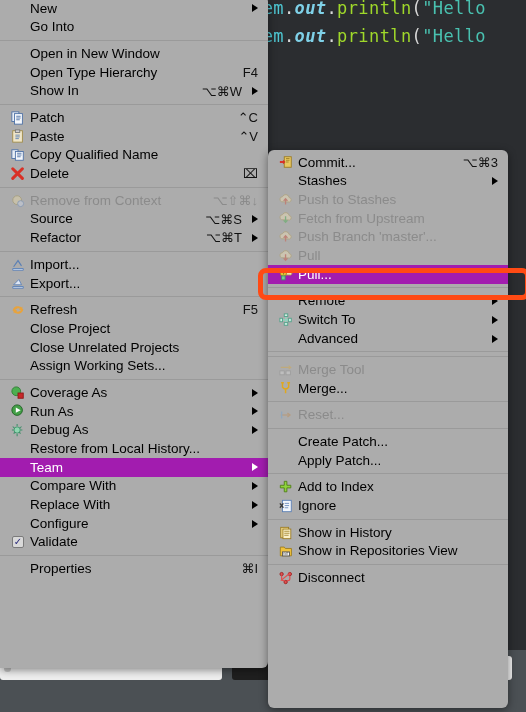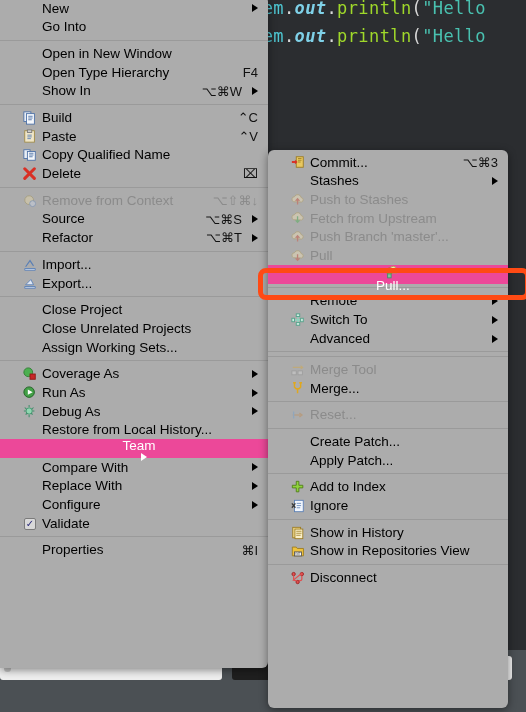--- a/index.html
+++ b/index.html
@@ -77,44 +77,45 @@
   #menu-team {
     left:268px; top:150px; width:240px; height:558px;
     border-radius:6px 6px 6px 6px;
   }
 
   .mi {
     position:relative;
     display:flex;
     align-items:center;
     height:18.7px;
-    padding:0 10px 0 20px;
+    padding:0 10px 0 8px;
     line-height:1;
     white-space:nowrap;
+    justify-content:center;
   }
   .mi .ico {
     width:20px; min-width:20px; height:15px;
     display:flex; align-items:center; justify-content:center;
     margin-right:2px;
   }
   .mi .lbl { flex:1; font-size:13.5px; }
   .mi .sc {
     font-size:13px; color:#111; margin-left:14px;
     font-family:"Liberation Sans", sans-serif;
   }
   .mi .arw {
     margin-left:10px;
     width:0;height:0;
     border-left:6px solid #000;
     border-top:4.5px solid transparent;
     border-bottom:4.5px solid transparent;
   }
   .mi.dis .lbl, .mi.dis .sc { color:#8b8b8b; }
   .mi.dis .ico { opacity:.45; }
-  .mi.sel { background:#ec4899;flex-direction:column; }
+  .mi.sel { background:#a21caf; }
   .mi.sel .lbl, .mi.sel .sc { color:#fff; }
   .mi.sel .arw { border-left-color:#fff; }
 
   .sep {
     height:1px; background:#9a9a9a;
     margin:3.5px 0;
   }
 
   
   .cbx {
@@ -180,21 +181,21 @@
     </div>
     <div class="sep"></div>
     <div class="mi">
       <span class="ico">
         <svg class="ic" width="14" height="14" viewBox="0 0 16 16">
           <rect x="1" y="1" width="8" height="11" fill="#e9eef5" stroke="#4a6fa5"></rect>
           <rect x="4" y="3" width="9" height="12" fill="#f5f8fc" stroke="#4a6fa5"></rect>
           <path d="M6 6h5M6 8h5M6 10h4" stroke="#4a6fa5" stroke-width="1"></path>
         </svg>
       </span>
-      <span class="lbl">Build</span>
+      <span class="lbl">Patch</span>
       <span class="sc">⌃C</span>
     </div>
     <div class="mi">
       <span class="ico">
         <svg class="ic" width="14" height="14" viewBox="0 0 16 16">
           <rect x="2" y="2" width="11" height="13" fill="#f0e6c8" stroke="#a08a46"></rect>
           <rect x="5" y="1" width="5" height="3" fill="#cfcfcf" stroke="#777"></rect>
           <path d="M5 7h5M5 9h5M5 11h4" stroke="#5a7fb5" stroke-width="1"></path>
         </svg>
       </span>
@@ -256,20 +257,32 @@
     <div class="mi">
       <span class="ico">
         <svg class="ic" width="14" height="14" viewBox="0 0 16 16">
           <path d="M2 12 L14 12 L14 14 L2 14 Z" fill="#c9d8ee" stroke="#5a7fb5"></path>
           <path d="M3 10 L9 4 L12 10 Z" fill="#dfe8f6" stroke="#5a7fb5"></path>
         </svg>
       </span>
       <span class="lbl">Export...</span>
     </div>
     <div class="sep"></div>
+    <div class="mi">
+      <span class="ico">
+        <svg class="ic" width="14" height="14" viewBox="0 0 16 16">
+          <path d="M3 9 a5 5 0 0 1 9 -2" fill="none" stroke="#e8a33d" stroke-width="2.4"></path>
+          <path d="M13 4 l0 4 l-4 0" fill="#e8a33d"></path>
+          <path d="M13 7 a5 5 0 0 1 -9 2" fill="none" stroke="#e8a33d" stroke-width="2.4"></path>
+          <path d="M3 12 l0 -4 l4 0" fill="#e8a33d"></path>
+        </svg>
+      </span>
+      <span class="lbl">Refresh</span>
+      <span class="sc">F5</span>
+    </div>
     <div class="mi">
       <span class="ico"></span>
       <span class="lbl">Close Project</span>
     </div>
     <div class="mi">
       <span class="ico"></span>
       <span class="lbl">Close Unrelated Projects</span>
     </div>
     <div class="mi">
       <span class="ico"></span>

